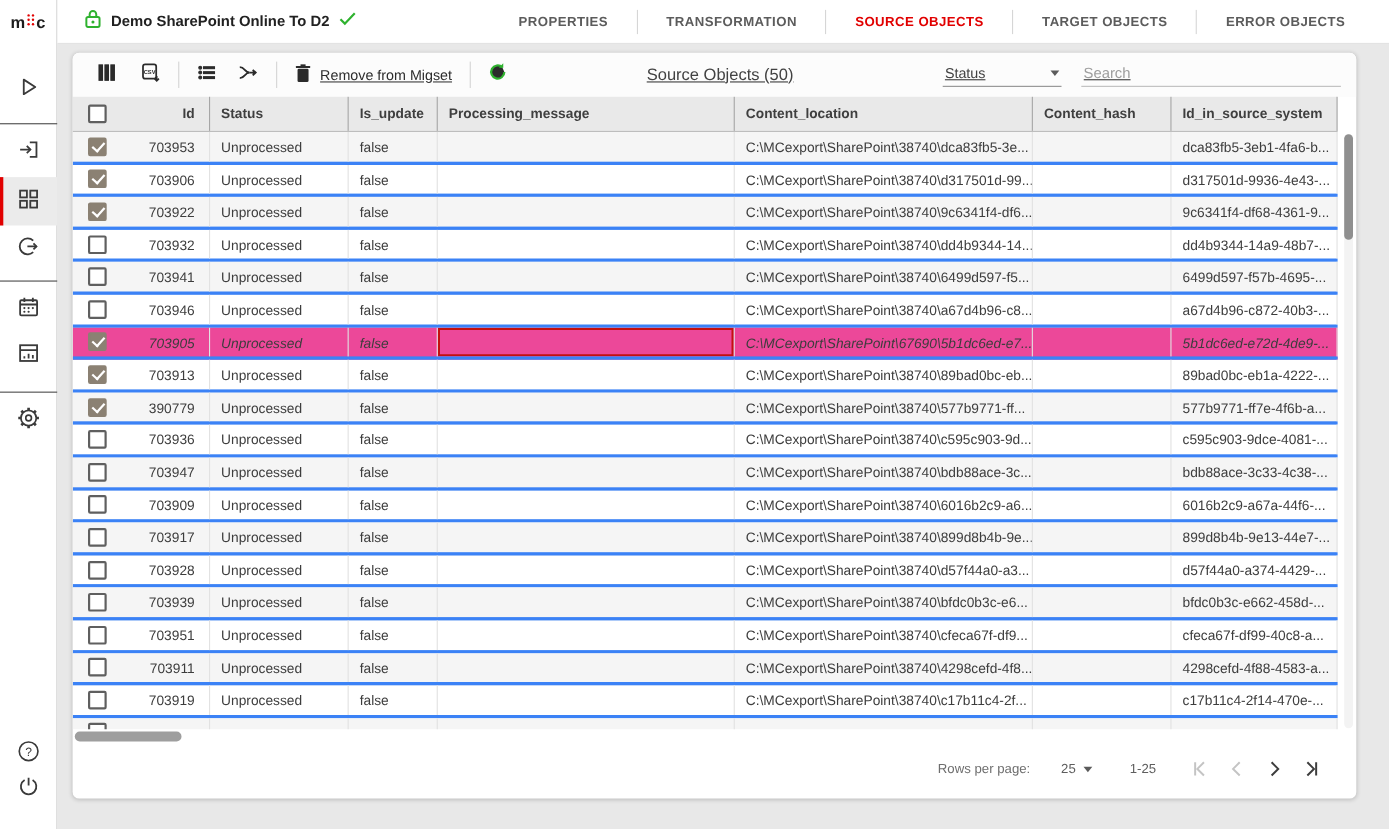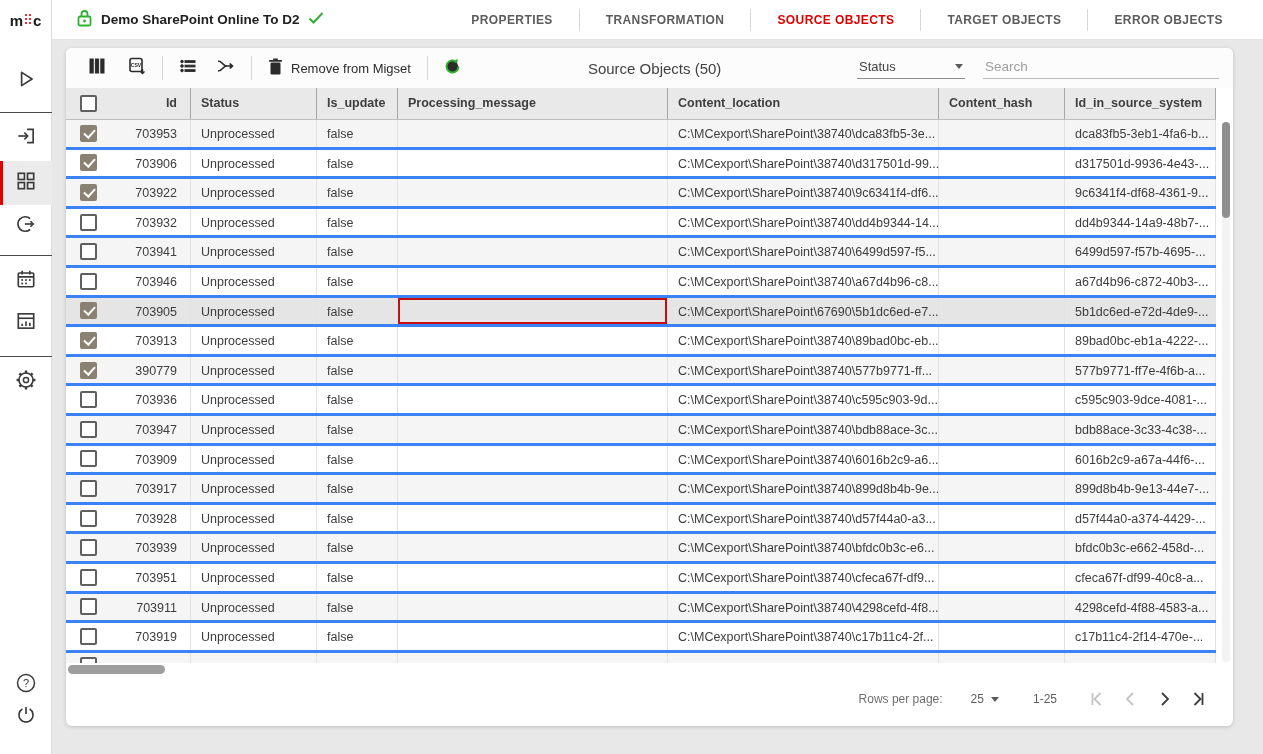--- a/index.html
+++ b/index.html
@@ -27,21 +27,21 @@
   .migset-title { font-size:13.5px; font-weight:bold; color:#212121; }
   .tabbar { margin-left:auto; display:flex; align-items:center; padding-right:14px;text-align:center; }
   .tab { font-size:12px; font-weight:bold; letter-spacing:.4px; color:#5c5c5c; padding:0 26px;
     cursor:pointer; white-space:nowrap; }
   .tab.active { color:#e10000; }
   .tab-sep { width:1px; height:22px; background:#d6d6d6; }
   
   .card { position:absolute; left:66px; top:48px; width:1167px; height:678px; background:#fff;
     border-radius:6px; box-shadow:0 1px 4px rgba(0,0,0,.18); overflow:hidden; }
   
-  .toolbar { height:40px; display:flex; align-items:center; padding:0 14px 0 16px; background:#fcfcfc; }
+  .toolbar { height:40px; display:flex; align-items:center; padding:0 14px 0 16px; background:#fcfcfc;text-decoration:underline; }
   .tool { display:flex; align-items:center; justify-content:center; min-width:30px; height:30px; cursor:pointer; }
   .tool svg { fill:#2b2b2b; stroke:#2b2b2b; }
   .tool-div { width:1px; height:24px; background:#d4d4d4; margin:0 10px; }
   .remove-btn { display:flex; align-items:center; gap:8px; font-size:13px; color:#2b2b2b; cursor:pointer; padding:0 6px; }
   .tbl-title { flex:0 0 auto; margin-left:120px; font-size:15px; color:#424242; }
   .filters { margin-left:auto; display:flex; align-items:flex-end; gap:18px; padding-bottom:2px; }
   .status-select { width:108px; display:flex; align-items:center; justify-content:space-between;
     font-size:13px; color:#424242; border-bottom:1px solid #8f8f8f; padding:4px 2px; cursor:pointer; }
   .caret { width:0; height:0; border-left:4.5px solid transparent; border-right:4.5px solid transparent;
     border-top:5px solid #5b5b5b; }
@@ -55,35 +55,35 @@
   .thead .cell.sep { border-left:1px solid #a6a6a6; }
   .thead .cell.last { border-right:1px solid #a6a6a6; }
   .cell { padding:0 10px; white-space:nowrap; overflow:hidden; font-size:12.5px; }
   .cell.num { text-align:right; padding-right:13px; }
   .cell.ck { display:flex; align-items:center; justify-content:center; padding:0; }
   .tbody { height:543px; overflow:hidden; position:relative; }
   .row { height:29.6px; border-bottom:3px solid #3b82f6; line-height:29px; cursor:pointer; }
   .row.alt { background:#f5f5f5; }
   .row .cell.sep { border-left:1px solid #e2e2e2; }
   .row .cell.last { border-right:1px solid #e2e2e2; }
-  .row.hl { background:#e5e5e5; }
+  .row.hl { background:#ec4899;font-style:italic; }
   .row .cell.selcell { box-shadow:inset 0 0 0 2px #c41010; }
   
   .cb { width:17px; height:17px; border:2px solid #5f5f5f; border-radius:2px; background:#fff;
     position:relative; cursor:pointer; flex:0 0 auto; }
   .cb.on { background:#8b8173; border-color:#8b8173; }
   .cb.on::after { content:""; position:absolute; left:4px; top:0px; width:5px; height:9px;
     border-right:2px solid #fff; border-bottom:2px solid #fff; transform:rotate(42deg); }
   
   .hscroll { height:13px; position:relative; }
   .hscroll .thumb { position:absolute; left:2px; top:2px; width:97px; height:9px; background:#9e9e9e; border-radius:5px; cursor:pointer; }
   .vscroll { position:absolute; right:3px; top:74px; width:8px; height:540px; background:#f3f3f3; border-radius:4px; }
   .vscroll .thumb { position:absolute; top:0; left:0; width:8px; height:96px; background:#8f8f8f; border-radius:4px; cursor:pointer; }
   
-  .pager { position:absolute; right:18px; bottom:12px; display:flex; align-items:center;
+  .pager { position:absolute; right:24px; bottom:12px; display:flex; align-items:center;
     font-size:12px; color:#6e6e6e; gap:0; }
   .pager .rpp-label { margin-right:28px; }
   .pager .rpp-val { display:flex; align-items:center; gap:7px; margin-right:34px; cursor:pointer; color:#5e5e5e; }
   .pager .range { margin-right:22px; color:#5e5e5e; }
   .pgbtn { width:34px; height:30px; display:flex; align-items:center; justify-content:center; cursor:pointer; }
   .pgbtn svg { fill:none; stroke-width:1.8; }
   .pgbtn.dis svg { stroke:#c4c4c4; }
   .pgbtn.en svg  { stroke:#3d3d3d; }
 </style>
 </head>

